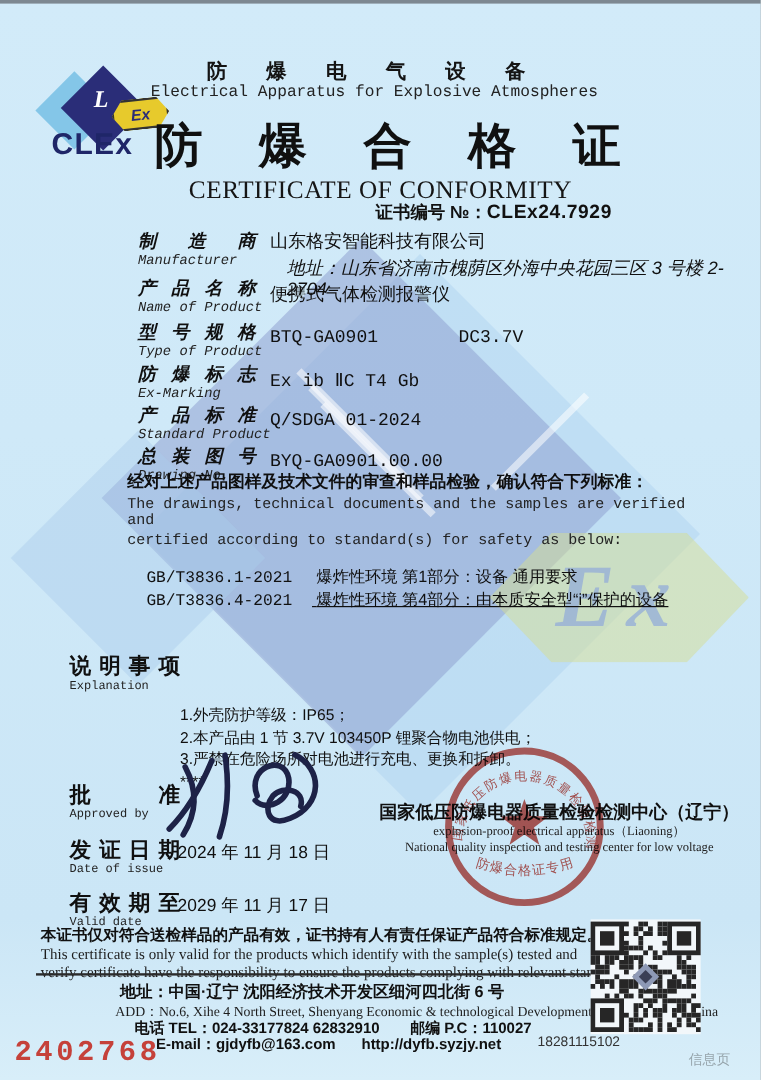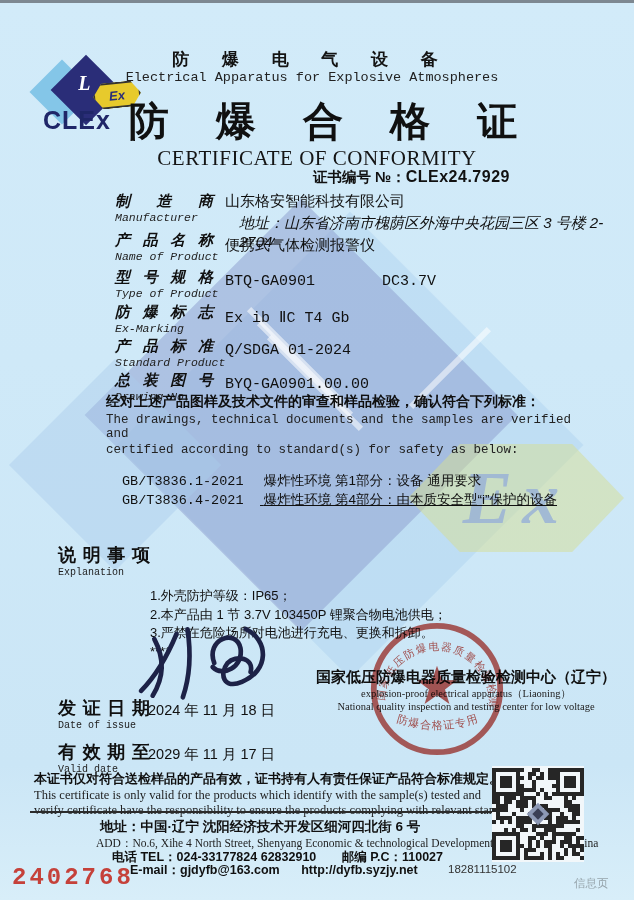--- a/index.html
+++ b/index.html
@@ -199,20 +199,24 @@
     <span class="cn">说 明 事 项</span>
     <div class="en">Explanation</div>
   </div>
   <div class="abs expl-lines">
     <div>1.外壳防护等级：IP65；</div>
     <div>2.本产品由 1 节 3.7V 103450P 锂聚合物电池供电；</div>
     <div>3.严禁在危险场所对电池进行充电、更换和拆卸。</div>
     <div>****</div>
   </div>
 
+  <div class="lfld" style="top:650px;">
+    <span class="cn">批 准</span>
+    <div class="en">Approved by</div>
+  </div>
   <svg class="abs sig" width="150" height="90" viewBox="0 0 160 90">
     <g fill="none" stroke="#1d2247" stroke-width="5" stroke-linecap="round" transform="rotate(-4 80 45)">
       <path d="M30,16 C38,34 40,54 24,76"></path>
       <path d="M54,12 C42,36 28,56 12,70"></path>
       <path d="M66,8 C68,32 66,56 56,80"></path>
       <path d="M92,46 C84,20 118,10 121,32 C123,52 100,62 90,50"></path>
       <path d="M128,12 C152,26 150,58 120,68 C100,75 96,58 106,47 C116,38 135,44 130,58"></path>
     </g>
   </svg>
 

